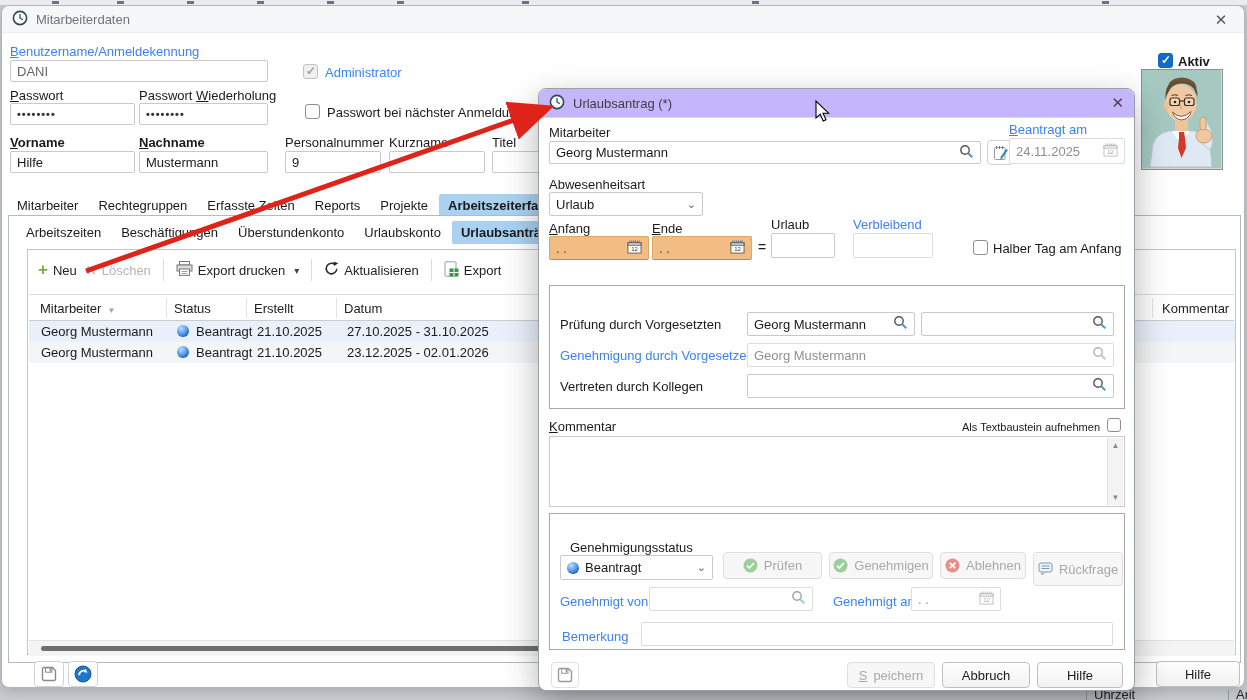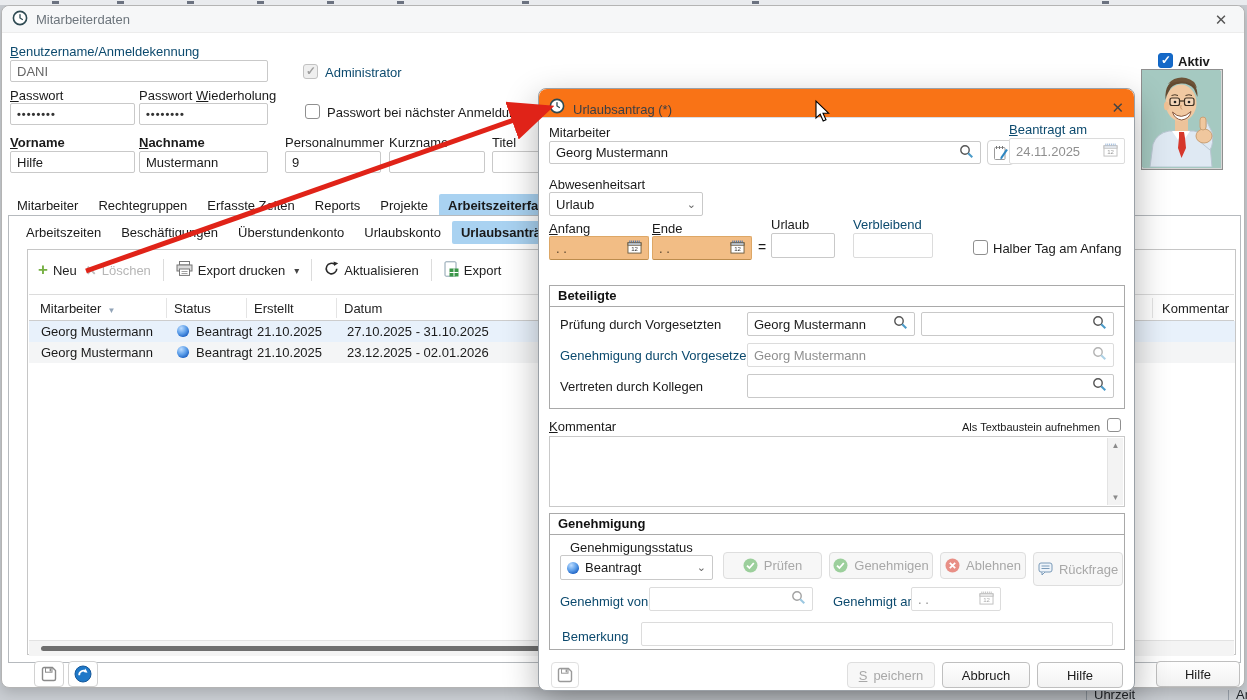--- a/index.html
+++ b/index.html
@@ -7,21 +7,21 @@
        font-family:"Liberation Sans",sans-serif;font-size:13px;color:#1a1a1a}
   .abs{position:absolute}
   
   .win{position:absolute;left:1px;top:5px;width:1244px;height:683px;background:#fff;
        border:1px solid #b4b4b4;border-radius:8px;box-shadow:0 4px 14px rgba(0,0,0,.18);z-index:1;box-sizing:border-box}
   .titlebar{position:absolute;left:0;top:0;right:0;height:26px;background:#f6f7f8;border-bottom:1px solid #ececec;
             border-radius:8px 8px 0 0;display:flex;align-items:center;gap:8px;padding:0 10px;color:#6d757c}
   .close-x{position:absolute;top:5px;font-size:15px;color:#555;width:18px;height:18px;line-height:18px;text-align:center}
   
   .lbl{position:absolute;white-space:nowrap;color:#1a1a1a}
-  .lbl.gray{color:#0c4a6e}
+  .lbl.gray{color:#3b82f6}
   .lbl.bold{font-weight:bold}
   .field{position:absolute;box-sizing:border-box;background:#fff;border:1px solid #c9c9c9;border-radius:2px;
          display:flex;align-items:center;padding:0 6px;overflow:hidden;white-space:nowrap}
   .field.graytxt{color:#8f8f8f}
   .field.lightbrd{border-color:#dcdcdc}
   .field .sp{flex:1}
   .field.orange{background:#f2bd85;border-color:#dda766;border-bottom-color:#bd8c4d;color:#5a4631}
   .combo-chevron{color:#666;font-size:11px;margin-left:auto}
   
   .cb{position:absolute;width:15px;height:15px;box-sizing:border-box;border:1px solid #8f8f8f;border-radius:3px;background:#fff}
@@ -58,22 +58,22 @@
        background:linear-gradient(#fefefe,#f2f2f2);border:1px solid #bfbfbf;border-radius:4px;color:#1a1a1a}
   .btn.disabled{color:#a8a8a8;background:#f7f7f7;border-color:#dedede}
   .iconbtn{position:absolute;box-sizing:border-box;display:flex;align-items:center;justify-content:center;
            background:#fff;border:1px solid #d2d2d2;border-radius:4px}
   
   .gbox{position:absolute;border:1px solid #a9a9a9;box-sizing:border-box;background:#fff}
   .ghead{height:20px;line-height:20px;border-bottom:1px solid #a9a9a9;font-weight:bold;padding:0 8px;color:#111}
   
   .dialog{position:absolute;left:538px;top:88px;width:597px;height:603px;background:#fff;border:1px solid #9aa0a6;
           border-radius:8px;box-shadow:0 12px 34px rgba(0,0,0,.30);z-index:10;box-sizing:border-box}
-  .dlg-titlebar{position:absolute;left:0;top:0;right:0;height:28px;background:#f97316;border-bottom:1px solid #d8dde4;
-          border-radius:8px 8px 0 0;display:flex;align-items:flex-end;gap:8px;padding:0 10px;color:#3a3f45}
+  .dlg-titlebar{position:absolute;left:0;top:0;right:0;height:28px;background:#c4b5fd;border-bottom:1px solid #d8dde4;
+          border-radius:8px 8px 0 0;display:flex;align-items:center;gap:8px;padding:0 10px;color:#3a3f45}
   
   .ta{position:absolute;box-sizing:border-box;border:1px solid #c9c9c9;background:#fff}
   .sbar{position:absolute;top:1px;bottom:1px;right:1px;width:15px;background:#f3f3f3;border-left:1px solid #e3e3e3;
         display:flex;flex-direction:column;justify-content:space-between;align-items:center}
   .sarrow{font-size:8px;color:#8a8a8a;padding:3px 0}
   
   .topstrip{position:absolute;left:0;top:0;width:100%;height:5px;background:#e9ebee;z-index:2}
   .mark{position:absolute;top:1px;width:7px;height:3px;background:#6b7280;
         box-shadow:65px 0 #6b7280,135px 0 #6b7280,205px 0 #6b7280,275px 0 #6b7280,345px 0 #6b7280,470px 0 #6b7280,700px 0 #6b7280,1050px 0 #6b7280}
   .hsep{position:absolute;height:1px;background:#dcdcdc}
@@ -374,21 +374,20 @@
       <span></span>
     </div>
   <div class="lbl gray" style="left:314px;top:128px">Verbleibend</div>
   <div class="field lightbrd" style="left:314px;top:144px;width:80px;height:25px">
       <span></span>
     </div>
   <div class="cb" style="left:434px;top:151px"></div>
   <div class="lbl" style="left:454px;top:152px">Halber Tag am Anfang</div>
 
   <div class="gbox" style="left:10px;top:196px;width:576px;height:124px">
-    <div class="ghead">Beteiligte</div>
     <div class="lbl" style="left:10px;top:31px">Prüfung durch Vorgesetzten</div>
     <div class="field" style="left:197px;top:26px;width:168px;height:24px">
       <span>Georg Mustermann</span>
         <span class="sp"></span>
       <span><svg width="15" height="15" viewBox="0 0 15 15">
             <circle cx="6" cy="6" r="4.2" fill="none" stroke="#555" stroke-width="1.4"></circle>
             <line x1="9.2" y1="9.2" x2="13.3" y2="13.3" stroke="#4a9ac8" stroke-width="2"></line>
           </svg></span>
     </div>
     <div class="field" style="left:371px;top:26px;width:193px;height:24px">
@@ -424,21 +423,20 @@
   <div class="cb small" style="right:13px;top:329px"></div>
   <div class="ta" style="left:10px;top:347px;width:576px;height:71px">
     <span></span>
     <div class="sbar">
       <span class="sarrow">▲</span>
       <span class="sarrow">▼</span>
     </div>
   </div>
 
   <div class="gbox" style="left:10px;top:424px;width:576px;height:137px">
-    <div class="ghead">Genehmigung</div>
     <div class="lbl" style="left:20px;top:26px">Genehmigungsstatus</div>
     <div class="field" style="left:10px;top:41px;width:153px;height:25px;gap:6px">
       <span class="dome"></span>
       <span>Beantragt</span>
       <span class="combo-chevron">⌄</span>
     </div>
     <div class="btn disabled" style="left:173px;top:38px;width:99px;height:27px">
       <svg width="15" height="15" viewBox="0 0 15 15">
           <circle cx="7.5" cy="7.5" r="7" fill="#9ccf9c"></circle>
           <path d="M4 7.6l2.4 2.4 4.4-5" stroke="#fff" stroke-width="1.8" fill="none"></path>

